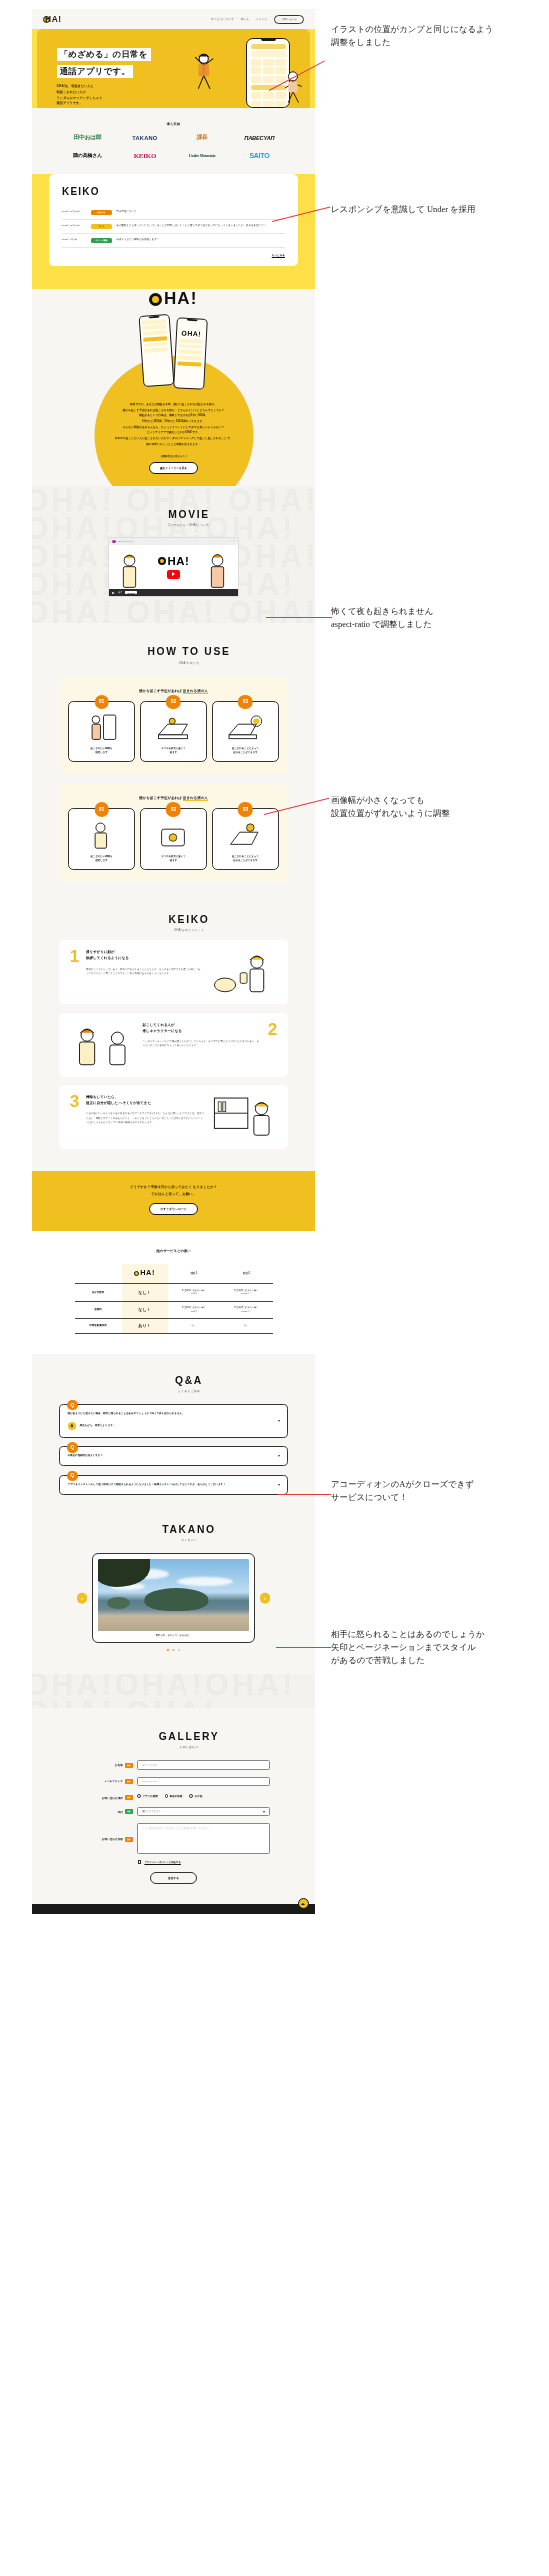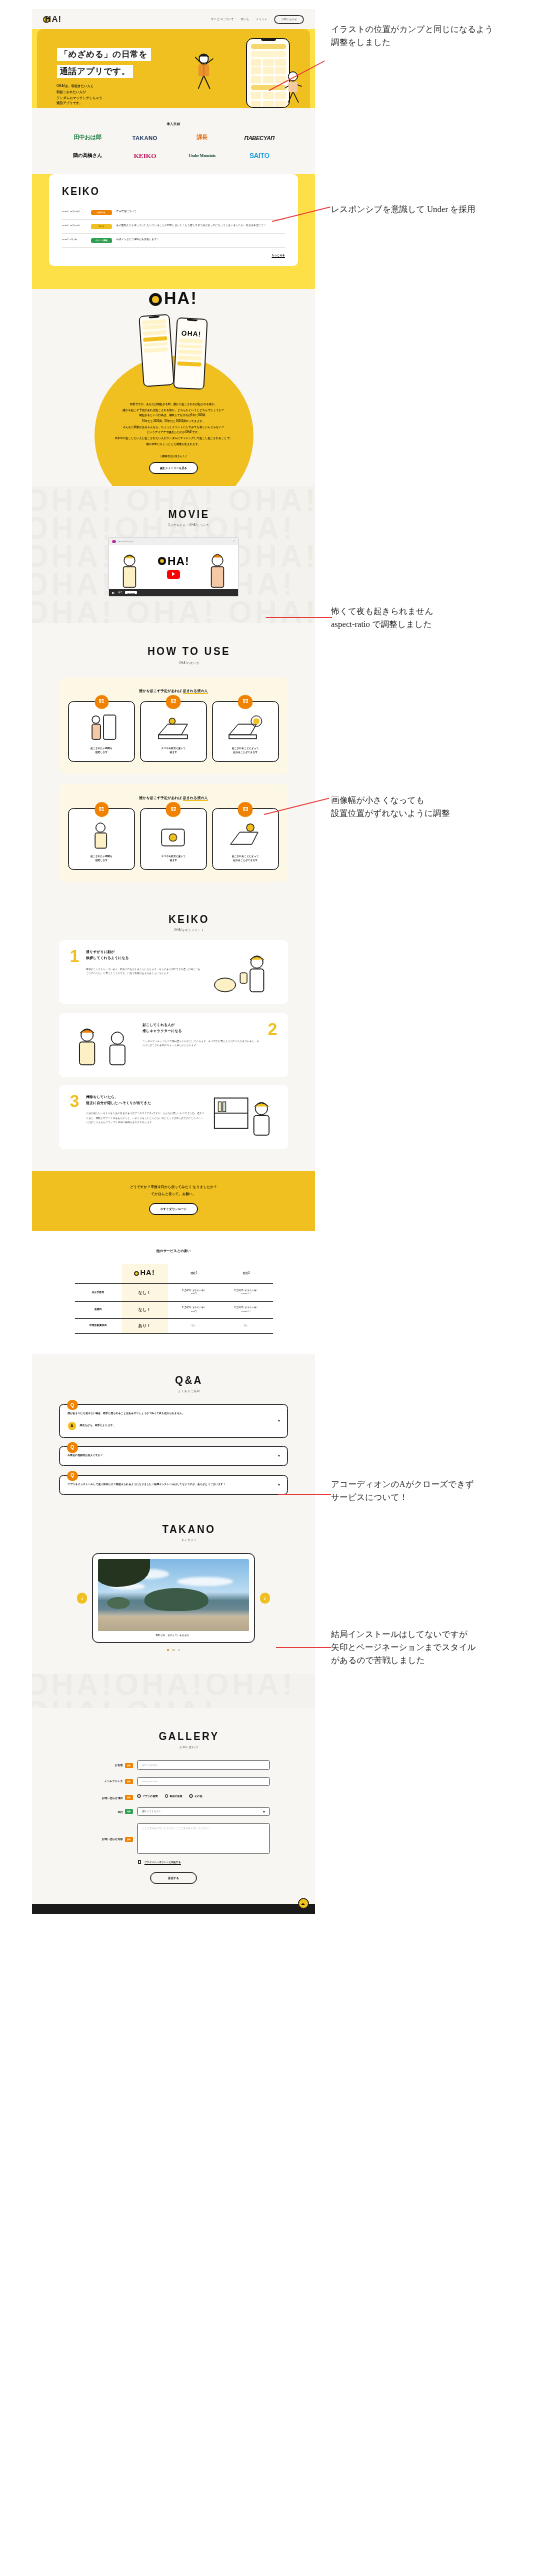--- a/index.html
+++ b/index.html
@@ -845,19 +845,19 @@
   <div class="anno-line" style="left:266px;top:617px;width:66px"></div>
 
   <div class="anno" style="left:331px;top:794px;white-space:pre-line">画像幅が小さくなっても
 設置位置がずれないように調整</div>
   <div class="anno-line" style="left:264px;top:814px;width:67px;transform:rotate(-14deg)"></div>
 
   <div class="anno" style="left:331px;top:1478px;white-space:pre-line">アコーディオンのAがクローズできず
 サービスについて！</div>
   <div class="anno-line" style="left:278px;top:1494px;width:53px"></div>
 
-  <div class="anno" style="left:331px;top:1628px;white-space:pre-line">結局インストールはしてないですが
+  <div class="anno" style="left:331px;top:1628px;white-space:pre-line">相手に怒られることはあるのでしょうか
 矢印とページネーションまでスタイル
 があるので苦戦しました</div>
   <div class="anno-line" style="left:276px;top:1647px;width:55px"></div>
 
 </div>
 
 
 </body></html>

